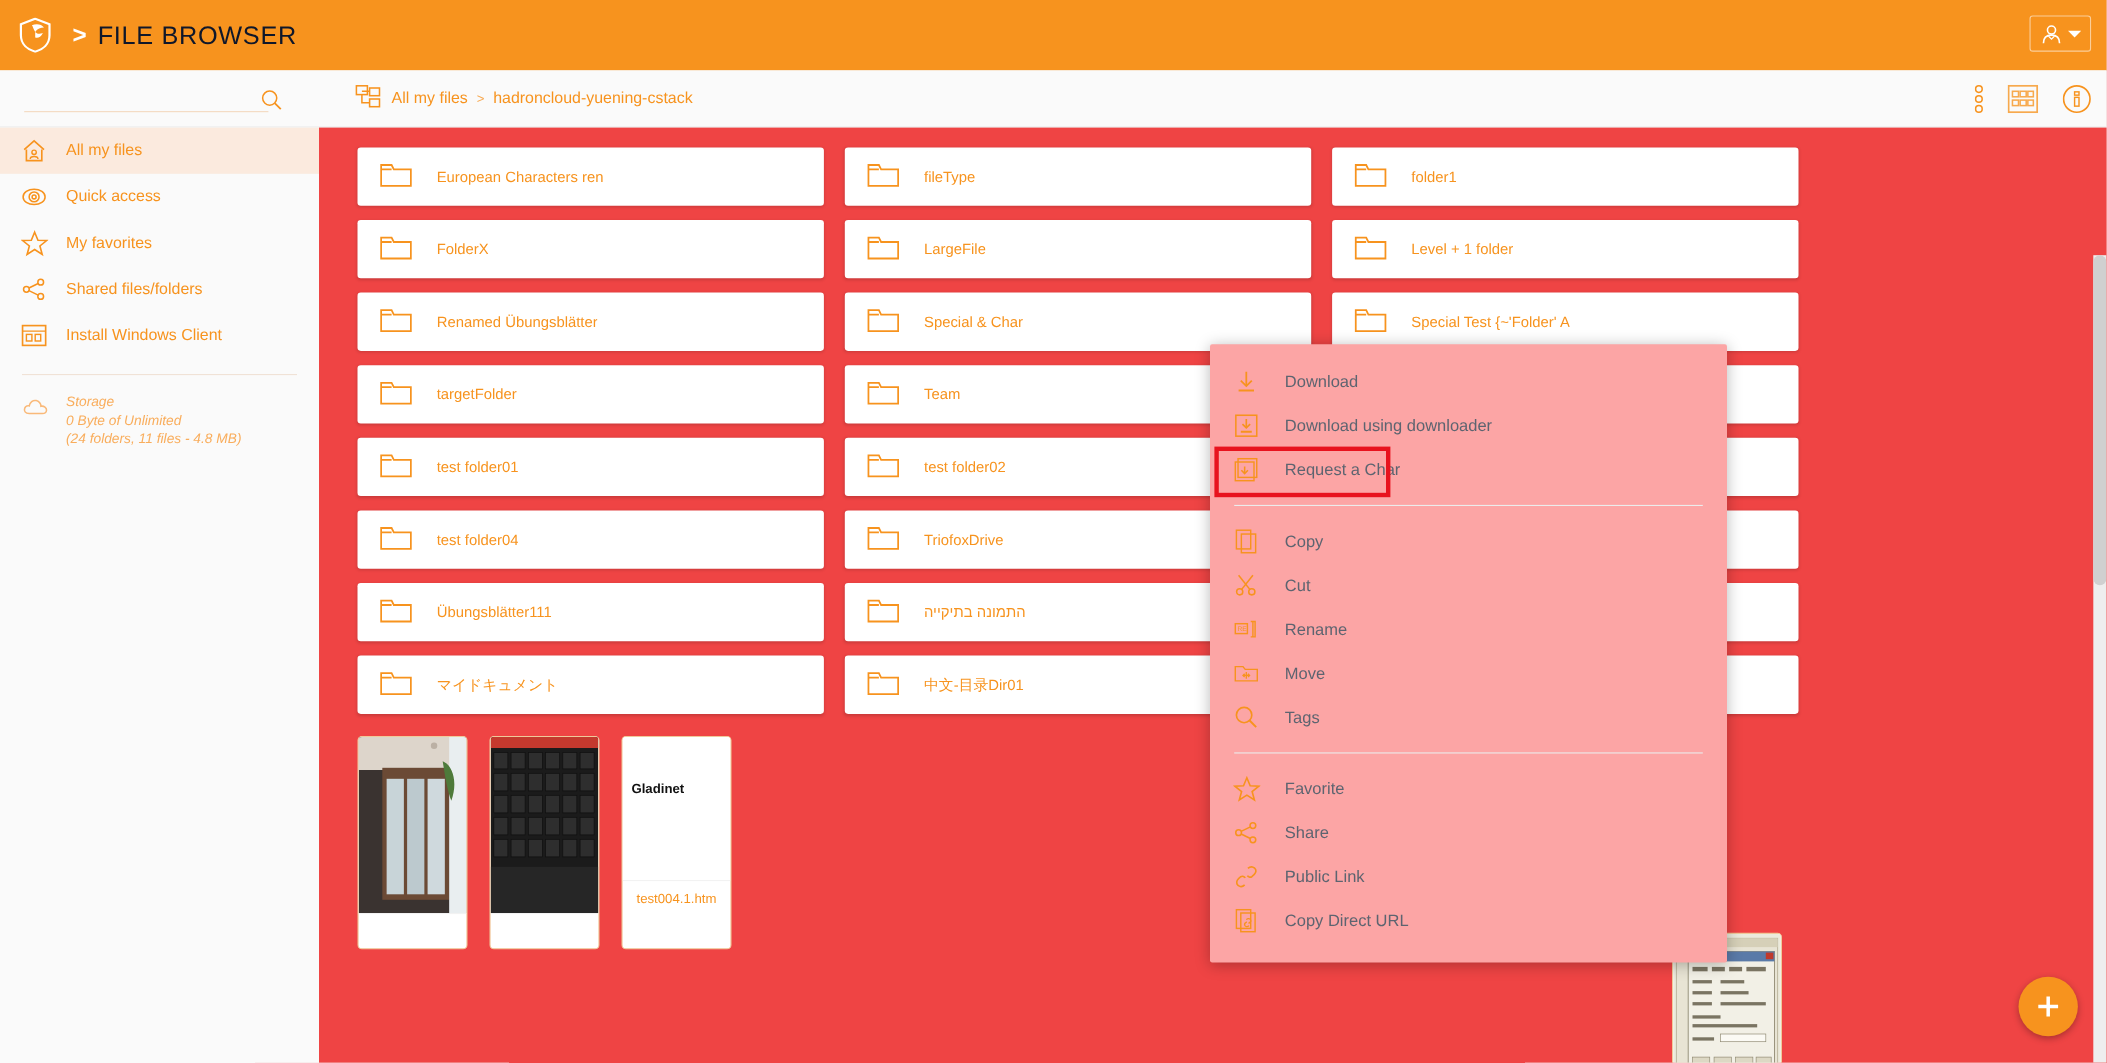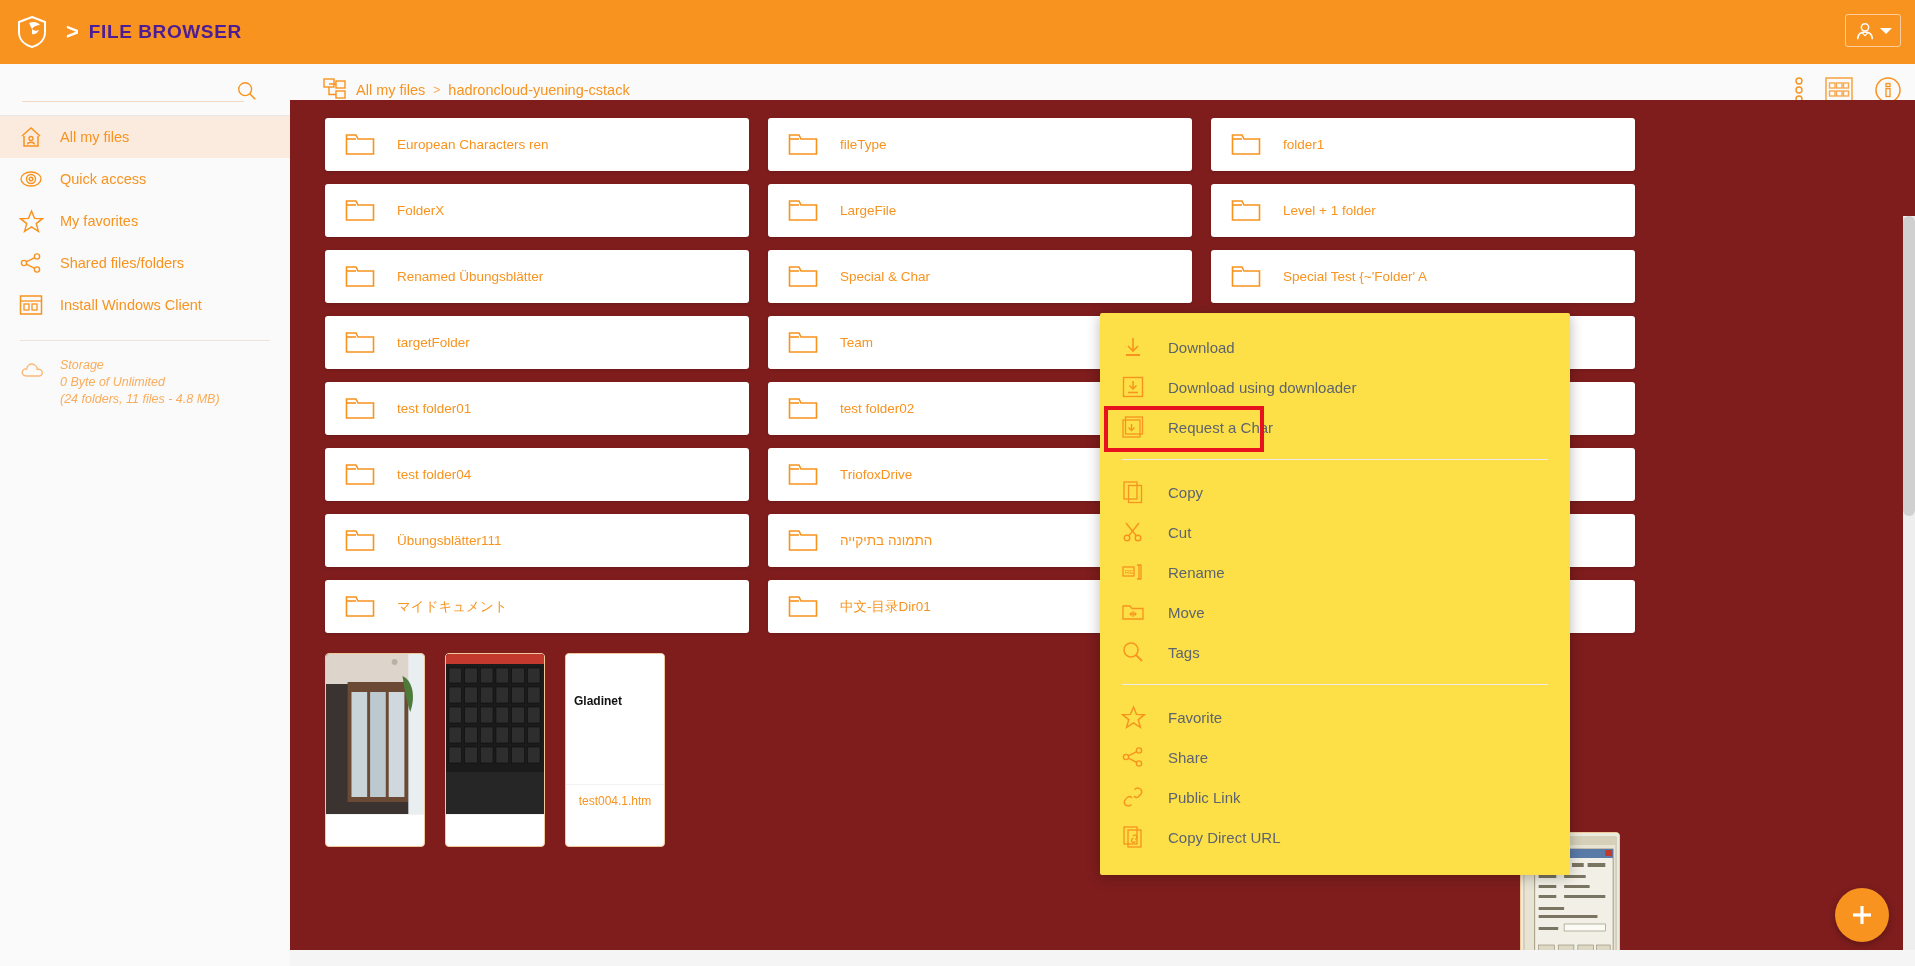--- a/index.html
+++ b/index.html
@@ -12,21 +12,21 @@
   }
   
   #app-header {
     position: absolute; top: 0; left: 0;
     width: 1915px; height: 64px;
     background: #f7931e;
     display: flex; align-items: center;
   }
   #brand-logo { margin-left: 10px; width: 44px; height: 44px; display:flex; align-items:center; justify-content:center; }
   #header-sep { color:#fff; font-size: 22px; font-weight: bold; margin: 0 10px 0 12px; }
-  #header-title { color:#4c1d95; font-size: 19px; font-weight: bold; letter-spacing: 0.6px; }
+  #header-title { color:#0f172a; font-size: 23px; font-weight: normal; letter-spacing: 0.6px; }
   #user-menu {
     position:absolute; right: 14px; top: 14px;
     width: 56px; height: 33px;
     border: 1px solid rgba(255,255,255,0.55);
     border-radius: 3px;
     display:flex; align-items:center; justify-content:center; gap:3px;
     cursor: pointer;
   }
   
   #subheader {
@@ -62,23 +62,23 @@
     color:#f7931e; font-size: 14.5px; cursor:pointer;
   }
   .side-item.active { background:#fbeade; }
   .side-icon { width: 26px; height: 26px; display:flex; align-items:center; justify-content:center; flex:0 0 26px; }
   #side-divider { margin: 14px 20px 0 20px; border-top: 1px solid #f0e2d6; }
   #storage-block { display:flex; gap: 14px; padding: 16px 0 0 20px; }
   #storage-text { color:#f9ad5c; font-size: 12.5px; font-style: italic; line-height: 17px; }
   #storage-title { }
   
   #main {
-    position:absolute; top: 100px; left: 290px;
+    position:absolute; top: 116px; left: 290px;
     width: 1625px; height: 850px;
-    background: #7f1d1d;
+    background: #ef4444;
     overflow: hidden;
   }
   #folder-grid {
     display: grid;
     grid-template-columns: repeat(3, 424px);
     gap: 13px 19px;
     padding: 18px 0 0 35px;
   }
   .folder-card {
     height: 53px; background:#fff;
@@ -103,21 +103,21 @@
   .thumb-photo { width: 100%; height: 160px; display:block; }
   .thumb-doc { width:100%; height: 130px; background:#fff; position:relative; }
   .thumb-label {
     height: 32px; border-top: 1px solid #f2f2f2;
     display:flex; align-items:center; justify-content:center;
     color:#f7931e; font-size: 12px; white-space:nowrap; overflow:hidden;
   }
   
   #context-menu {
     position:absolute; left: 1100px; top: 313px;
-    width: 470px; background:#fde047;
+    width: 470px; background:#fca5a5;
     box-shadow: 0 2px 14px rgba(0,0,0,0.28);
     border-radius: 2px;
     padding: 14px 0 18px 0;
     z-index: 50;
   }
   .ctx-item {
     height: 40px; display:flex; align-items:center; gap: 22px;
     padding-left: 20px; cursor:pointer;
     color:#5d6470; font-size: 15px;
   }

